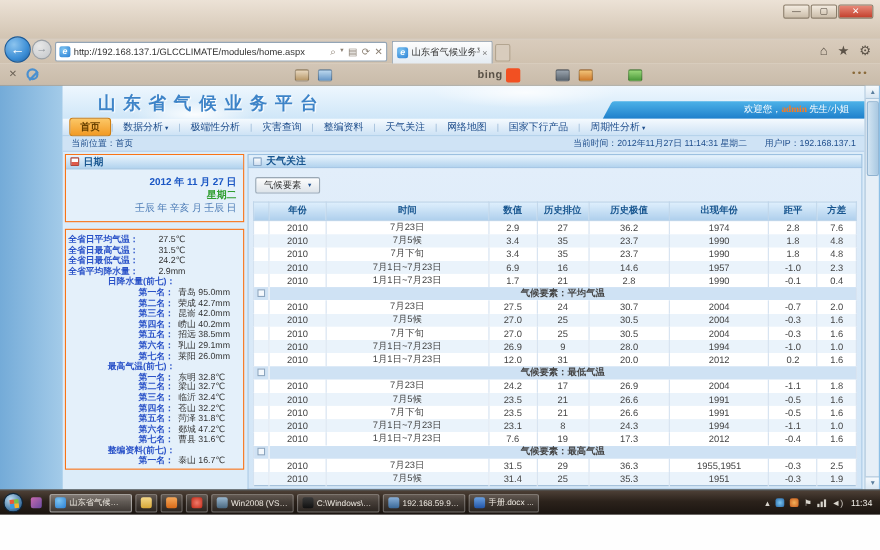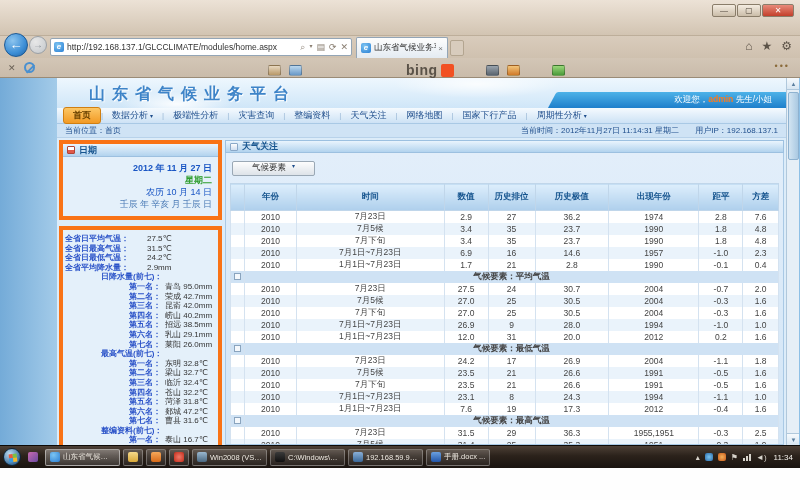--- a/index.html
+++ b/index.html
@@ -43,36 +43,36 @@
   #cmd-row { left:0; top:58px; width:800px; height:20px; background:linear-gradient(#d3c6b6,#c9bbaa);
     border-bottom:1px solid #9a8b77; }
   #cmd-left { left:8px; top:4px; display:flex; gap:8px; align-items:center; }
   #cmd-x { color:#6a6156; font-size:9px; }
   #no-icon { width:11px; height:11px; border:2px solid #4a90d0; border-radius:50%; position:relative; }
   #no-icon::after { content:""; position:absolute; left:-1px; top:3.5px; width:11px; height:2px;
     background:#4a90d0; transform:rotate(-45deg); }
   .mini-ic { width:13px; height:11px; border-radius:2px; border:1px solid rgba(0,0,0,.25); }
   #cmd-center { left:268px; top:4px; display:flex; gap:8px; align-items:center; }
   #bing-box { display:flex; align-items:center; gap:3px; margin-left:96px; }
-  #bing-label { font-size:14px; font-weight:bold; color:#5a5248; letter-spacing:.5px; }
+  #bing-label { font-size:10px; font-weight:bold; color:#5a5248; letter-spacing:.5px;margin-left:28px; }
   #bing-square { width:13px; height:13px; background:#f25022; border-radius:2px; color:#fff;
     font-size:8px; text-align:center; line-height:13px; }
   #cmd-dots { right:10px; top:3px; color:#8a6a3a; font-size:9px; letter-spacing:2px; }
 
   
   #viewport { left:0; top:78px; width:800px; height:367px; overflow:hidden;
     background:linear-gradient(to right,#74abd8,#a9cfeb 8%,#bcd9ee 92%,#8fc0e4); }
   #webpage { position:absolute; left:57px; top:0; width:729px; height:367px; background:#dcecf9; }
 
   #page-header { position:absolute; left:0; top:0; width:729px; height:30px;
     background:
       radial-gradient(ellipse 80px 18px at 120px 26px, rgba(255,255,255,.9), rgba(255,255,255,0) 70%),
       radial-gradient(ellipse 120px 20px at 420px 6px, rgba(255,255,255,.8), rgba(255,255,255,0) 70%),
       radial-gradient(ellipse 90px 16px at 620px 22px, rgba(255,255,255,.7), rgba(255,255,255,0) 70%),
-      linear-gradient(#eef7fe,#cfe6f8); }
+      linear-gradient(#eef7fe,#cfe6f8); font-family: Liberation Serif, serif; }
   #page-title { position:absolute; left:32px; top:6px; font-size:16px; font-weight:bold;
     color:#3e84c8; letter-spacing:7px; text-shadow:1px 1px 1px #fff; }
   #welcome-ribbon { position:absolute; right:0; top:14px; width:238px; height:16px;
     background:linear-gradient(#4db2e8,#1e7fcb); transform:skewX(-28deg); transform-origin:bottom right;
     border-radius:2px 0 0 0; }
   #welcome-text { position:absolute; right:14px; top:16px; font-size:8.5px; color:#fff; }
   #welcome-text .usr { color:#ff7a1a; font-weight:bold; }
 
   #nav-bar { position:absolute; left:0; top:30px; width:729px; height:16px;
     background:linear-gradient(#f5fafe,#cde2f5); border-bottom:1px solid #a9c9e5;
@@ -83,21 +83,21 @@
   .nav-sep { color:#9ab8d6; font-size:8px; }
   .nav-arrow { font-size:6px; color:#1f4e8c; margin-left:2px; }
 
   #status-bar { position:absolute; left:0; top:46px; width:729px; height:14px; background:#cfe3f5;
     border-bottom:1px solid #b8d2ea; display:flex; align-items:center; justify-content:space-between;
     padding:0 8px; font-size:8px; color:#1f4e8c; }
   #status-right span { margin-left:14px; }
 
   
   #sidebar { position:absolute; left:2px; top:62px; width:163px; }
-  .panel { border:4px solid #f97316; background:#e4f0fa; margin-bottom:6px; }
+  .panel { border:1px solid #f97316; background:#e4f0fa; margin-bottom:6px; }
   .panel-head { height:13px; background:linear-gradient(#e9f4fd,#b2d3ee); border-bottom:1px solid #9cc0e0;
     display:flex; align-items:center; padding:0 4px; font-size:9px; font-weight:bold; color:#17558f; }
   .panel-ic { width:8px; height:8px; margin-right:4px; border-radius:1px; }
   .ic-cal { background:linear-gradient(#fff 55%,#e05a4a 55%); border:1px solid #b04438; }
   .ic-doc { background:linear-gradient(#fdfdfd,#cfdef0); border:1px solid #8aa8c8; }
   #calendar-body { padding:5px 6px 6px 0; text-align:right; font-size:9px; line-height:12px; }
   #cal-date { color:#1a56c4; font-weight:bold; }
   #cal-weekday { color:#2f9e2f; font-weight:bold; }
   #cal-lunar { color:#1a56c4; }
   #cal-ganzhi { color:#4a7ab5;font-family:Liberation Serif, serif; }
@@ -110,26 +110,26 @@
   .rank-row .val { margin-left:4px; color:#333; }
 
   
   #main { position:absolute; left:168px; top:62px; width:559px; height:305px; }
   #main-panel-head { height:13px; background:linear-gradient(#e9f4fd,#b2d3ee);
     border:1px solid #9cc0e0; display:flex; align-items:center; padding:0 4px;
     font-size:9px; font-weight:bold; color:#17558f; }
   #main-body { position:absolute; left:0; top:13px; width:559px; height:292px;
     background:linear-gradient(#e2eefa,#d2e5f6); border:1px solid #a9c9e5; border-top:none;
     overflow:hidden; }
-  #filter-btn { position:absolute; left:6px; top:8px; height:15px; padding:0 19px;
+  #filter-btn { position:absolute; left:6px; top:8px; height:15px; padding:0 7px;
     background:linear-gradient(#fdfdfd,#dde3e9); border:1px solid #9aa8b5; border-radius:2px;
-    font-size:8.5px; color:#333; display:flex; gap:4px; }
+    font-size:8.5px; color:#333; display:flex; align-items:center; gap:4px; }
   #data-table { position:absolute; left:4px; top:30px; width:549px; border-collapse:collapse;
     table-layout:fixed; background:#fff; border:1px solid #9dbcd9; font-size:8.5px; }
-  #data-table th { height:27px; background:linear-gradient(#ddeefc,#aecfec);
+  #data-table th { height:17px; background:linear-gradient(#ddeefc,#aecfec);
     border:1px solid #c0d6ea; color:#17558f; font-weight:bold; font-size:8.5px;font-family:Liberation Mono, monospace; }
   #data-table td { height:11px; border-left:1px solid #d4e2f0; border-right:1px solid #d4e2f0;
     color:#444; text-align:center; white-space:nowrap; overflow:hidden; padding:0 2px; }
   tr.sec-row td { background:#cfe2f4; color:#17558f; font-weight:bold; text-align:left; height:12px; }
   tr.data-row:nth-child(even) td { background:#eaf3fb; }
   .expander { display:inline-block; width:7px; height:7px; border:1px solid #8aa4be; background:#f4f8fc; }
 
   
   #scrollbar { left:786px; top:78px; width:13px; height:367px; background:#e6eff7;
     border-left:1px solid #b0c8dc; }
@@ -264,21 +264,20 @@
 
     <div id="sidebar">
       <div class="panel">
         <div class="panel-head">
           <span class="panel-ic ic-cal"></span>
           <span>日期</span>
         </div>
         <div id="calendar-body">
           <div id="cal-date">2012 年 11 月 27 日</div>
           <div id="cal-weekday">星期二</div>
-          <div id="cal-lunar">农历 10 月 14 日</div>
           <div id="cal-ganzhi">壬辰 年 辛亥 月 壬辰 日</div>
         </div>
       </div>
       <div class="panel">
         <div id="weather-body">
             <div class="stat-row">
               <span class="lbl">全省日平均气温：</span>
               <span class="val">27.5℃</span>
             </div>
             <div class="stat-row">

